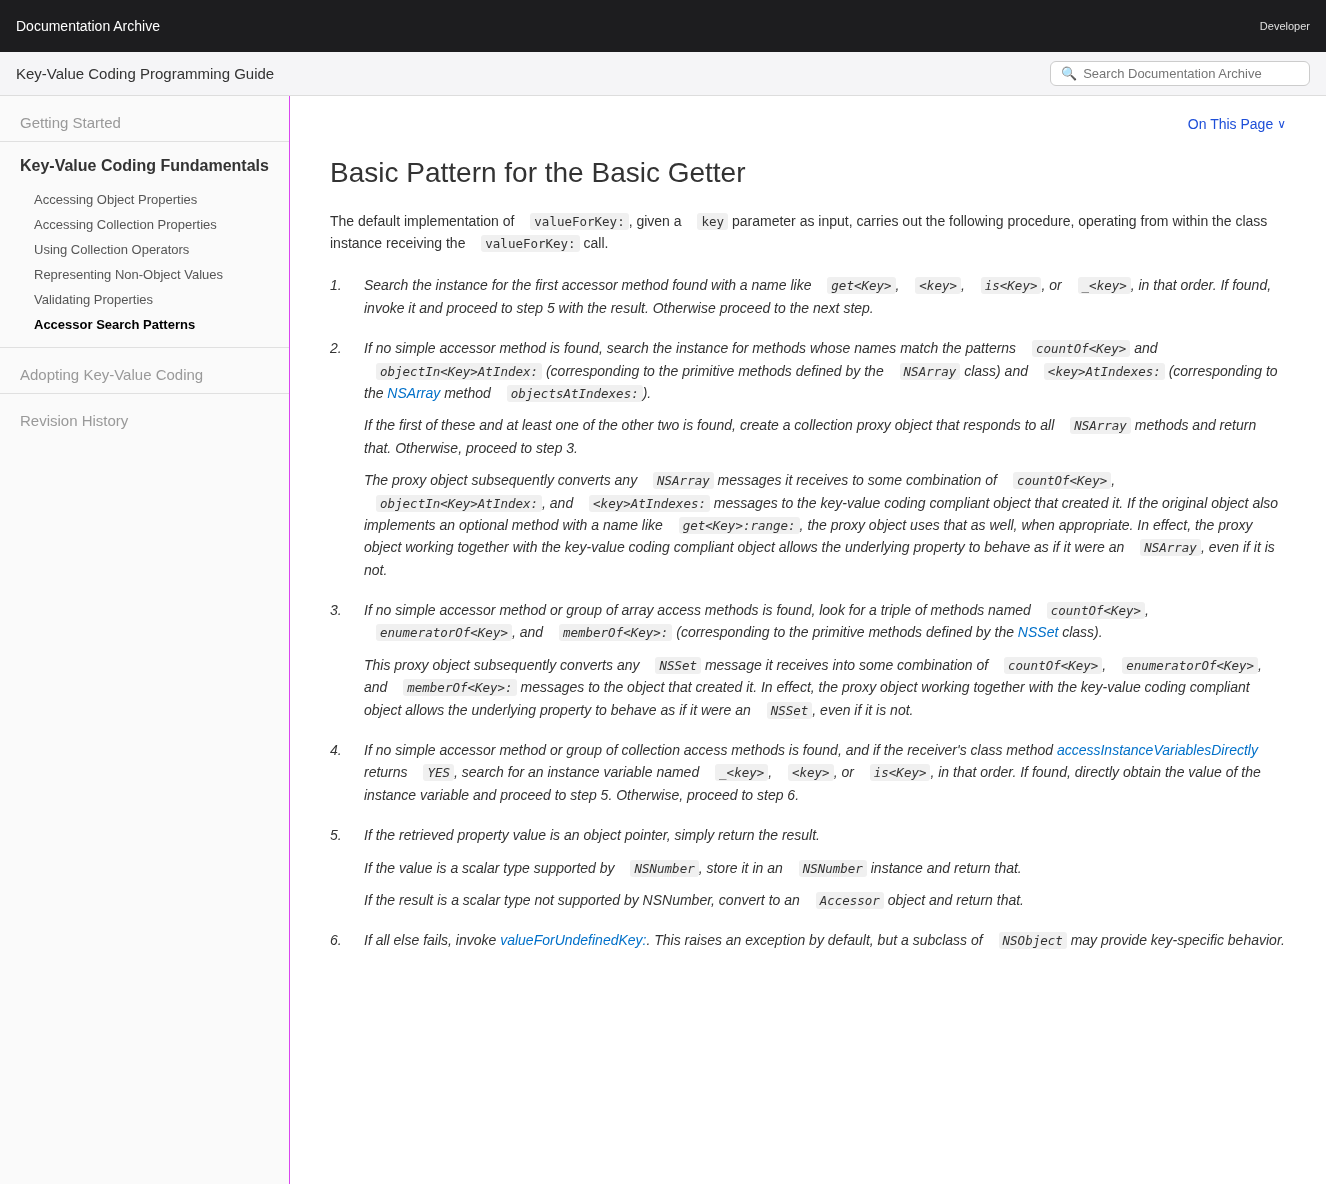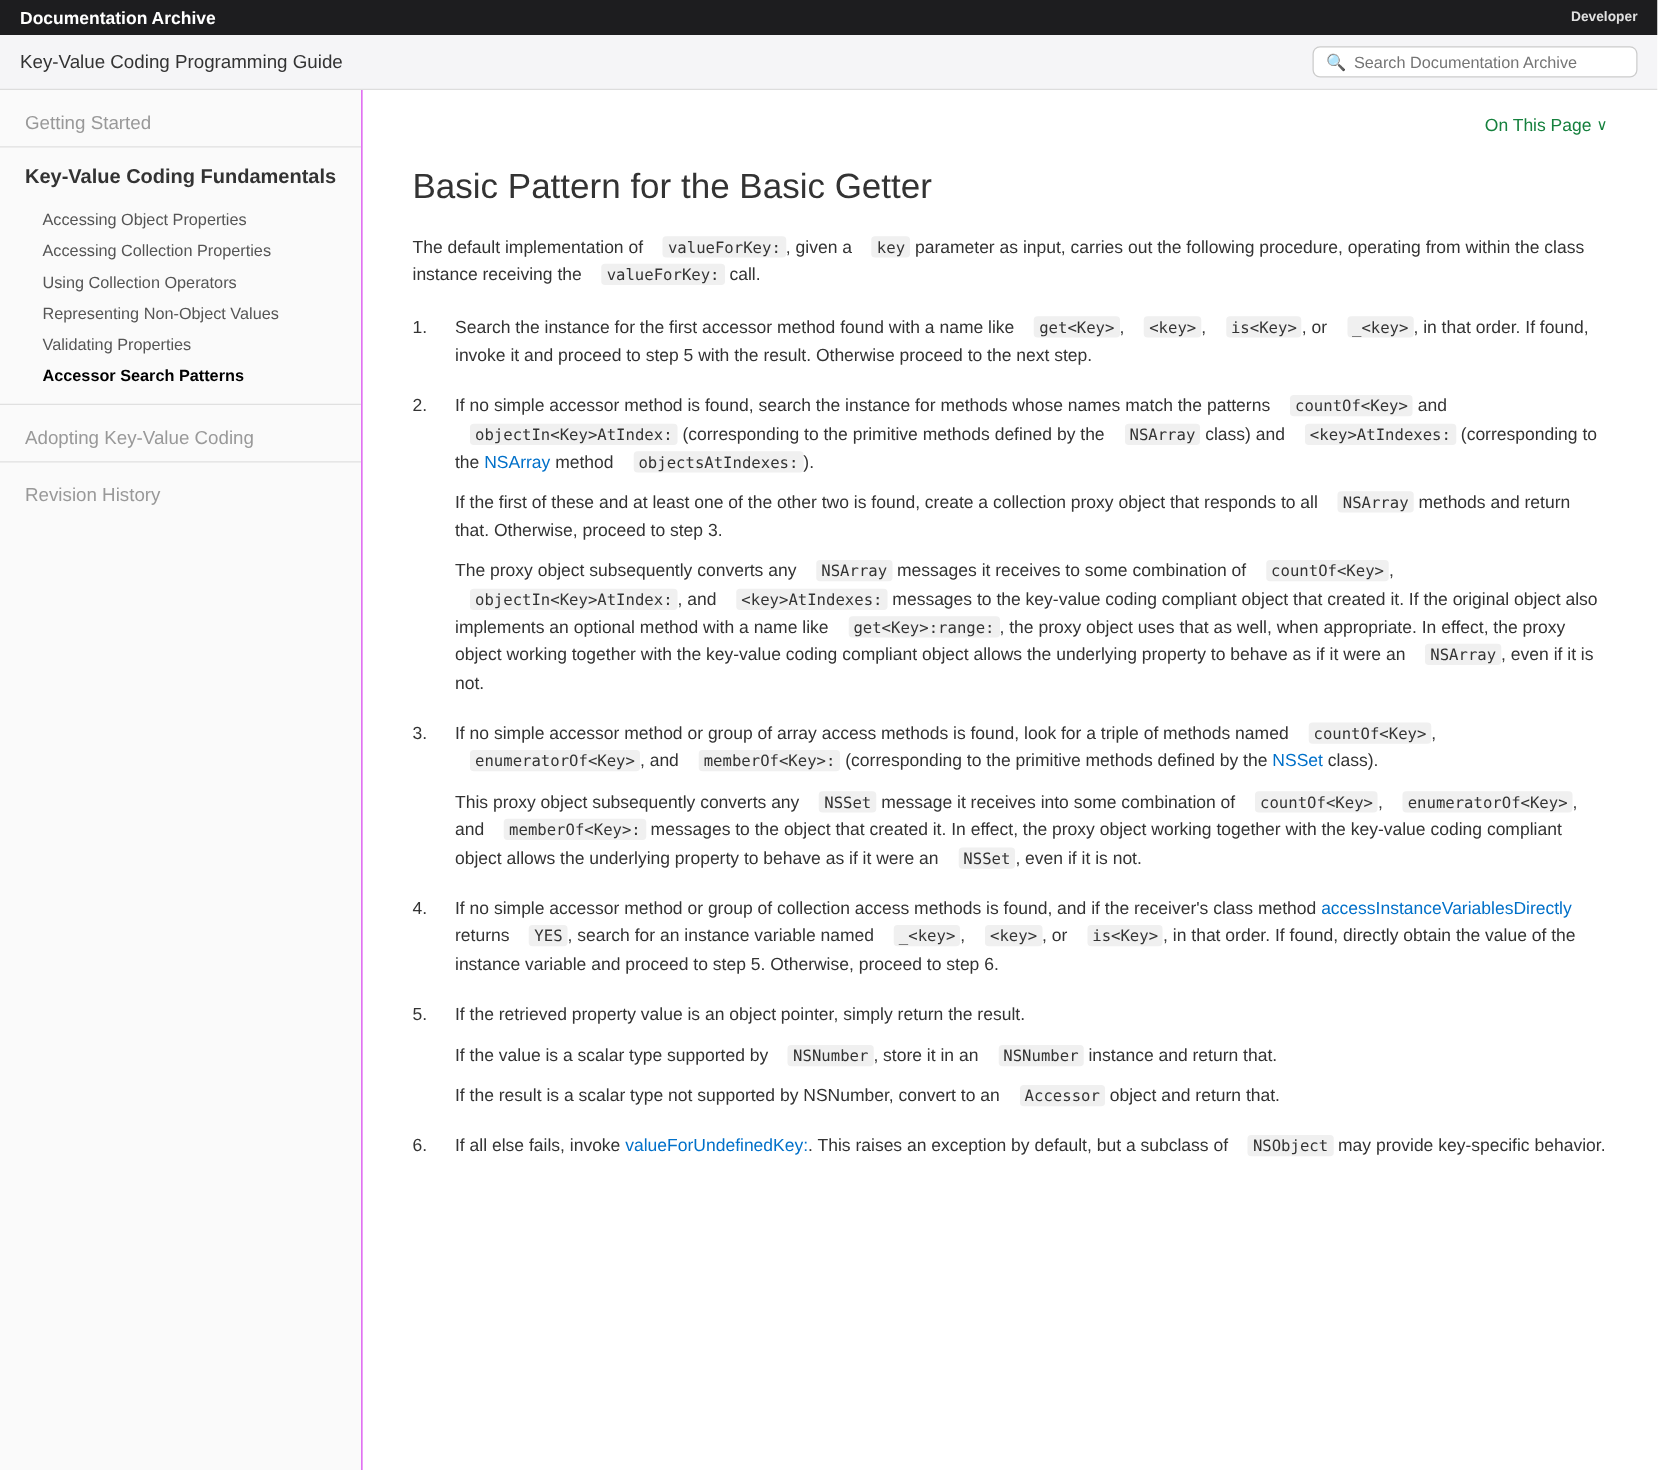--- a/index.html
+++ b/index.html
@@ -6,22 +6,21 @@
     body { font-family: -apple-system, BlinkMacSystemFont, "Helvetica Neue", Helvetica, Arial, sans-serif; font-size: 14px; color: #333; background: #fff; }
 
     
     #topbar {
       background: #1d1d1f;
       color: #fff;
       display: flex;
       align-items: center;
       justify-content: space-between;
       padding: 0 16px;
-      height: 28px;
-      font-weight: bold;
+      height: 52px;
     }
     #topbar-right { display: flex; align-items: center; gap: 6px; font-size: 11px; color: #e0e0e0; }
     .apple-logo { font-size: 16px; }
 
     
     #subbar {
       background: #f5f5f7;
       border-bottom: 1px solid #ddd;
       display: flex;
       align-items: center;
@@ -122,21 +121,21 @@
       justify-content: flex-end;
       align-items: center;
       margin-bottom: 16px;
       padding-bottom: 8px;
     }
     #on-this-page-btn {
       display: flex;
       align-items: center;
       gap: 4px;
       font-size: 14px;
-      color: #15803d;
+      color: #1d4ed8;
       cursor: pointer;
       background: none;
       border: none;
       font-family: inherit;
     }
     #on-this-page-btn .chevron { font-size: 12px; }
 
     
     #article-title {
       font-size: 28px;
@@ -166,20 +165,21 @@
       counter-reset: item;
     }
     .article-list > li {
       counter-increment: item;
       display: flex;
       gap: 12px;
       margin-bottom: 18px;
       font-size: 14px;
       line-height: 1.6;
       color: #333;
+      font-style: italic;
     }
     .article-list > li::before {
       content: counter(item) ".";
       min-width: 22px;
       font-weight: 500;
       color: #333;
       padding-top: 0;
     }
     .li-content { flex: 1; }
     .li-content p { margin-bottom: 10px; }

